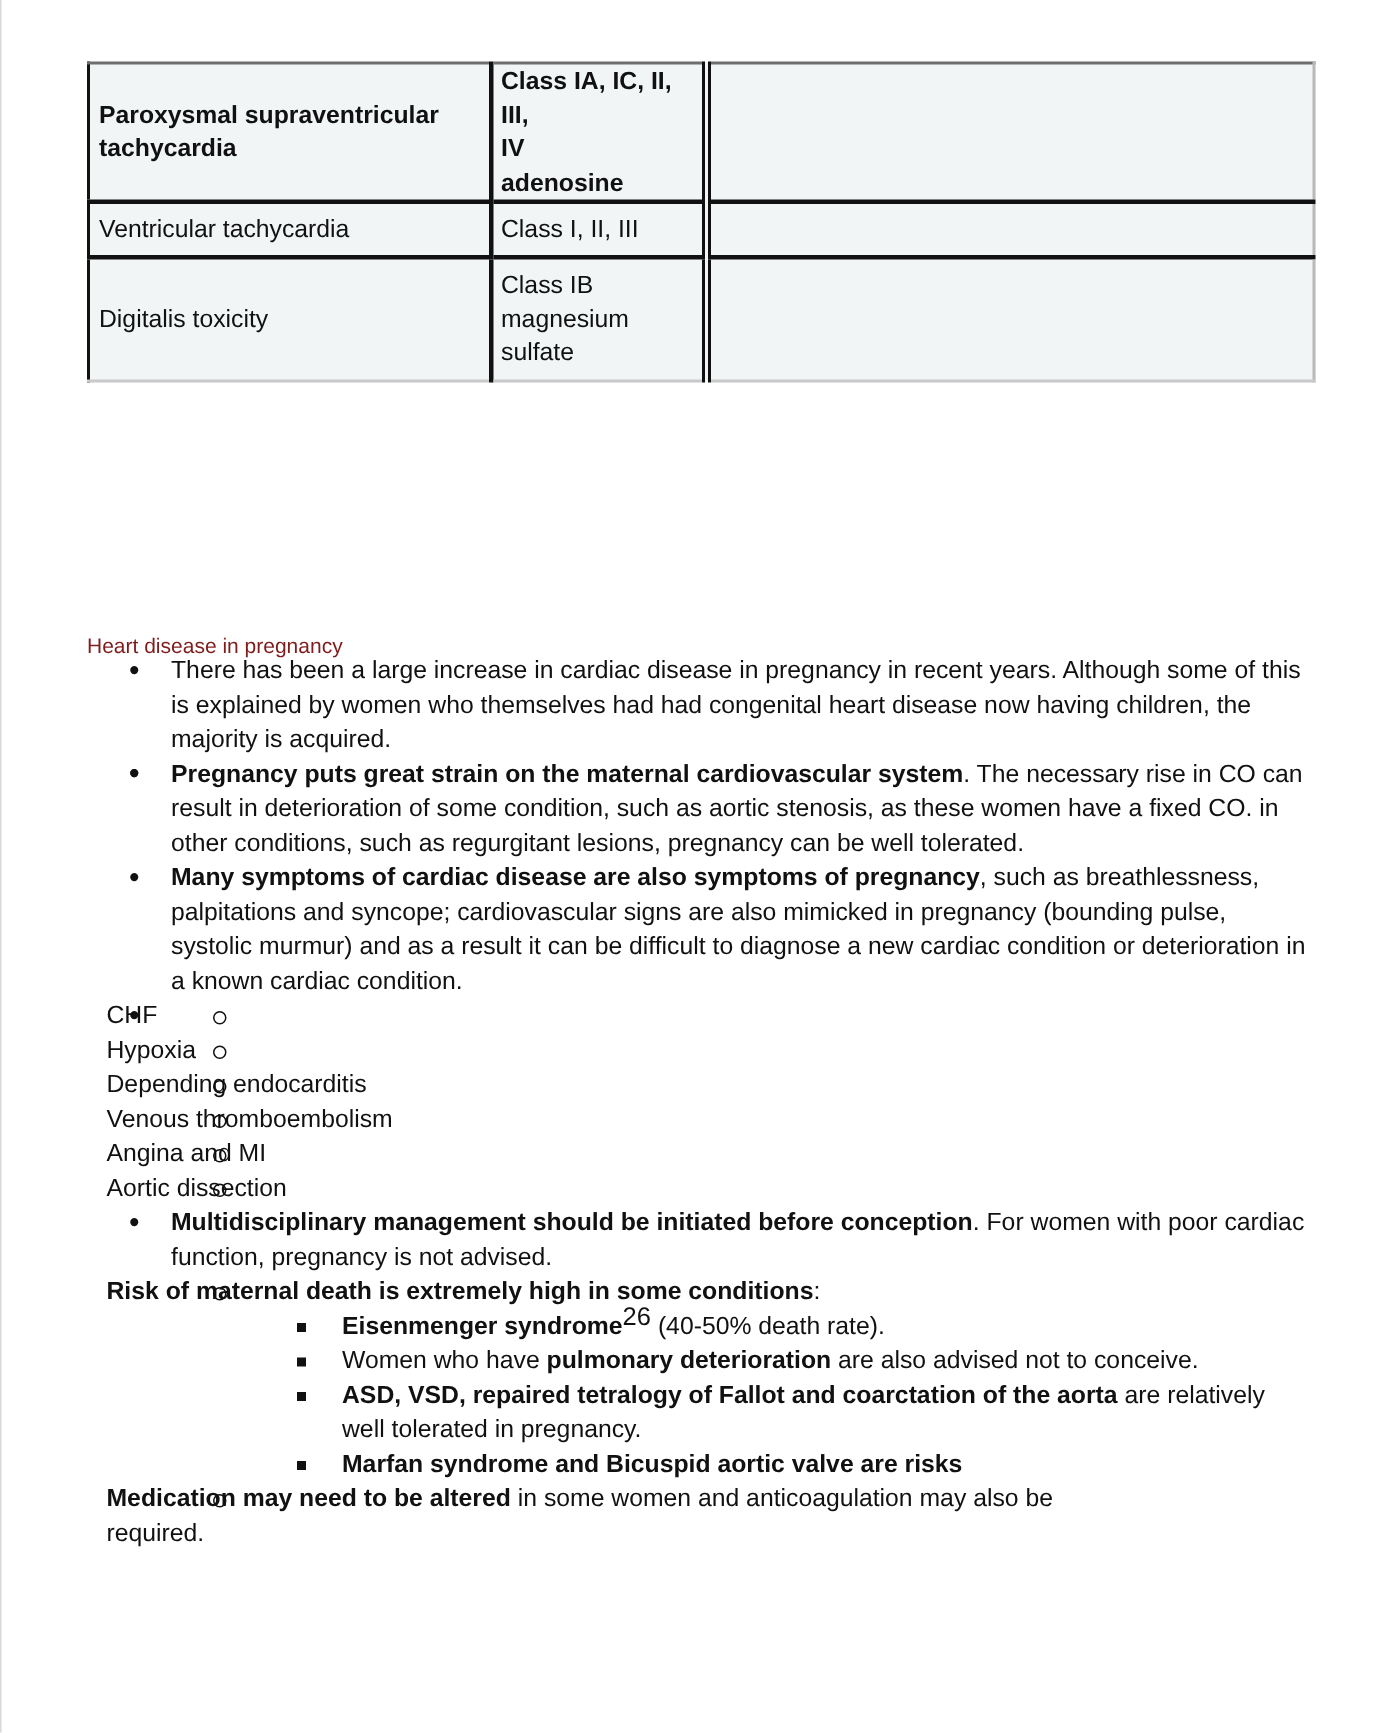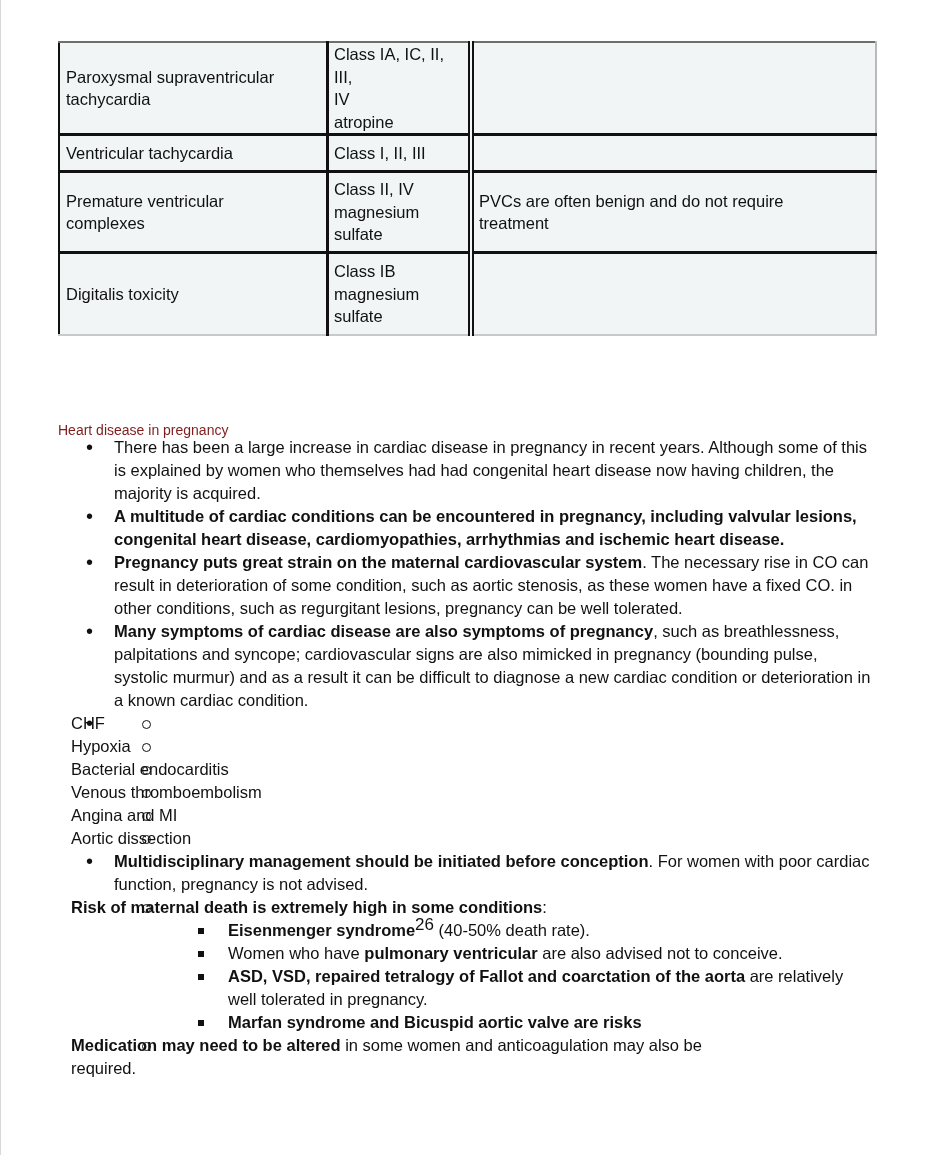--- a/index.html
+++ b/index.html
@@ -11,21 +11,21 @@
 
   
   .drug-table {
     position: absolute; left: 58px; top: 41px; width: 819px;
     border-collapse: collapse; background: #f1f5f6;
     border-top: 2px solid #6e6e6e; border-right: 2px solid #b9b9b9; border-bottom: 2px solid #c9c9c9;
     border-left: 2px solid #111;
     font-size: 16.5px; line-height: 22.5px;
   }
   .drug-table td { padding: 0 6px; vertical-align: middle; border-top: 3px solid #111; }
-  .drug-table tr:first-child td { border-top: none; }
+  .drug-table tr:first-child td { border-top: none; font-weight: bold; }
   .drug-table td.c1 { width: 254px; }
   .drug-table td.c2 { width: 128px; border-left: 3px solid #111; padding-left: 5px; }
   .drug-table td.c3 { border-left: 6px double #111; padding-left: 5px; }
   .r1 td { height: 80px; } .r2 td { height: 35px; } .r3 td { height: 34px; margin-top: 36px; }
   .r4 td { height: 78px; } .r5 td { height: 80px; }
   .lines span { display: block; }
 
   
   .heading {
     position: absolute; left: 58px; top: 418px;
@@ -53,43 +53,28 @@
 <table class="drug-table">
   <tbody>
       <tr class="r1">
     <td class="c1 lines">
           <span>Paroxysmal supraventricular</span>
           <span>tachycardia</span>
         </td>
     <td class="c2 lines">
           <span>Class IA, IC, II, III,</span>
           <span>IV</span>
-          <span>atropine</span>
+          <span>adenosine</span>
         </td>
     <td class="c3"></td>
   </tr>
   <tr class="r3">
     <td class="c1">Ventricular tachycardia</td>
     <td class="c2">Class I, II, III</td>
     <td class="c3"></td>
-  </tr>
-  <tr class="r4">
-    <td class="c1 lines">
-          <span>Premature ventricular</span>
-          <span>complexes</span>
-        </td>
-    <td class="c2 lines">
-          <span>Class II, IV</span>
-          <span>magnesium</span>
-          <span>sulfate</span>
-        </td>
-    <td class="c3 lines">
-          <span>PVCs are often benign and do not require</span>
-          <span>treatment</span>
-        </td>
   </tr>
   <tr class="r5">
     <td class="c1">Digitalis toxicity</td>
     <td class="c2 lines">
           <span>Class IB</span>
           <span>magnesium</span>
           <span>sulfate</span>
         </td>
     <td class="c3"></td>
   </tr>
@@ -98,43 +83,42 @@
 
 <div class="heading">Heart disease in pregnancy</div>
 
 <div class="content">
   <div class="li l1">
     <span class="bullet">•</span>
     <span>There has been a large increase in cardiac disease in pregnancy in recent years. Although some of this is explained by women who themselves had had congenital heart disease now having children, the majority is acquired.</span>
   </div>
   <div class="li l1">
     <span class="bullet">•</span>
-    <b>A multitude of cardiac conditions can be encountered in pregnancy, including valvular lesions, congenital heart disease, cardiomyopathies, arrhythmias and ischemic heart disease.</b>
   </div>
   <div class="li l1">
     <span class="bullet">•</span>
     <b>Pregnancy puts great strain on the maternal cardiovascular system</b><span>. The necessary rise in CO can result in deterioration of some condition, such as aortic stenosis, as these women have a fixed CO. in other conditions, such as regurgitant lesions, pregnancy can be well tolerated.</span>
   </div>
   <div class="li l1">
     <span class="bullet">•</span>
     <b>Many symptoms of cardiac disease are also symptoms of pregnancy</b><span>, such as breathlessness, palpitations and syncope; cardiovascular signs are also mimicked in pregnancy (bounding pulse, systolic murmur) and as a result it can be difficult to diagnose a new cardiac condition or deterioration in a known cardiac condition.</span>
   </div>
   <div class="li l1">
     <span class="bullet">•</span>
   </div>
   <div class="li l2"><span class="bullet"><span class="ring"></span></span><span>CHF</span></div>
   <div class="li l2"><span class="bullet"><span class="ring"></span></span><span>Hypoxia</span></div>
-  <div class="li l2"><span class="bullet"><span class="ring"></span></span><span>Bacterial endocarditis</span></div>
+  <div class="li l2"><span class="bullet"><span class="ring"></span></span><span>Depending endocarditis</span></div>
   <div class="li l2"><span class="bullet"><span class="ring"></span></span><span>Venous thromboembolism</span></div>
   <div class="li l2"><span class="bullet"><span class="ring"></span></span><span>Angina and MI</span></div>
   <div class="li l2"><span class="bullet"><span class="ring"></span></span><span>Aortic dissection</span></div>
 
   <div class="li l1">
     <span class="bullet">•</span>
     <b>Multidisciplinary management should be initiated before conception</b><span>. For women with poor cardiac function, pregnancy is not advised.</span>
   </div>
   <div class="li l2"><span class="bullet"><span class="ring"></span></span><b>Risk of maternal death is extremely high in some conditions</b><span>:</span></div>
   <div class="li l3"><span class="bullet"><span class="sq"></span></span><b> Eisenmenger syndrome</b><sup>26</sup><span> (40-50% death rate).</span></div>
-  <div class="li l3"><span class="bullet"><span class="sq"></span></span><span>Women who have </span><b>pulmonary ventricular</b><span> are also advised not to conceive.</span></div>
+  <div class="li l3"><span class="bullet"><span class="sq"></span></span><span>Women who have </span><b>pulmonary deterioration</b><span> are also advised not to conceive.</span></div>
   <div class="li l3"><span class="bullet"><span class="sq"></span></span><b>ASD, VSD, repaired tetralogy of Fallot and coarctation of the aorta</b><span> are relatively well tolerated in pregnancy.</span></div>
   <div class="li l3"><span class="bullet"><span class="sq"></span></span><b>Marfan syndrome and Bicuspid aortic valve are risks</b></div>
   <div class="li l2"><span class="bullet"><span class="ring"></span></span><b>Medication may need to be altered</b><span> in some women and anticoagulation may also be required.</span></div>
 </div>
 
 </body></html>

